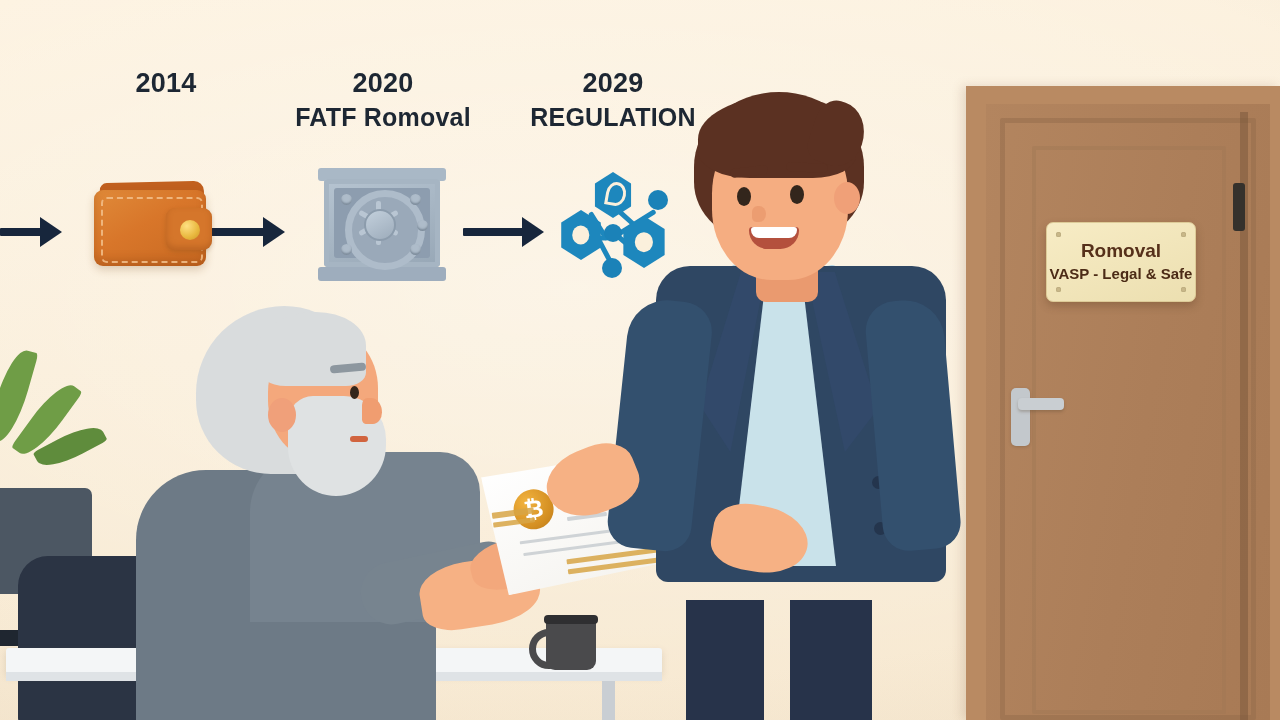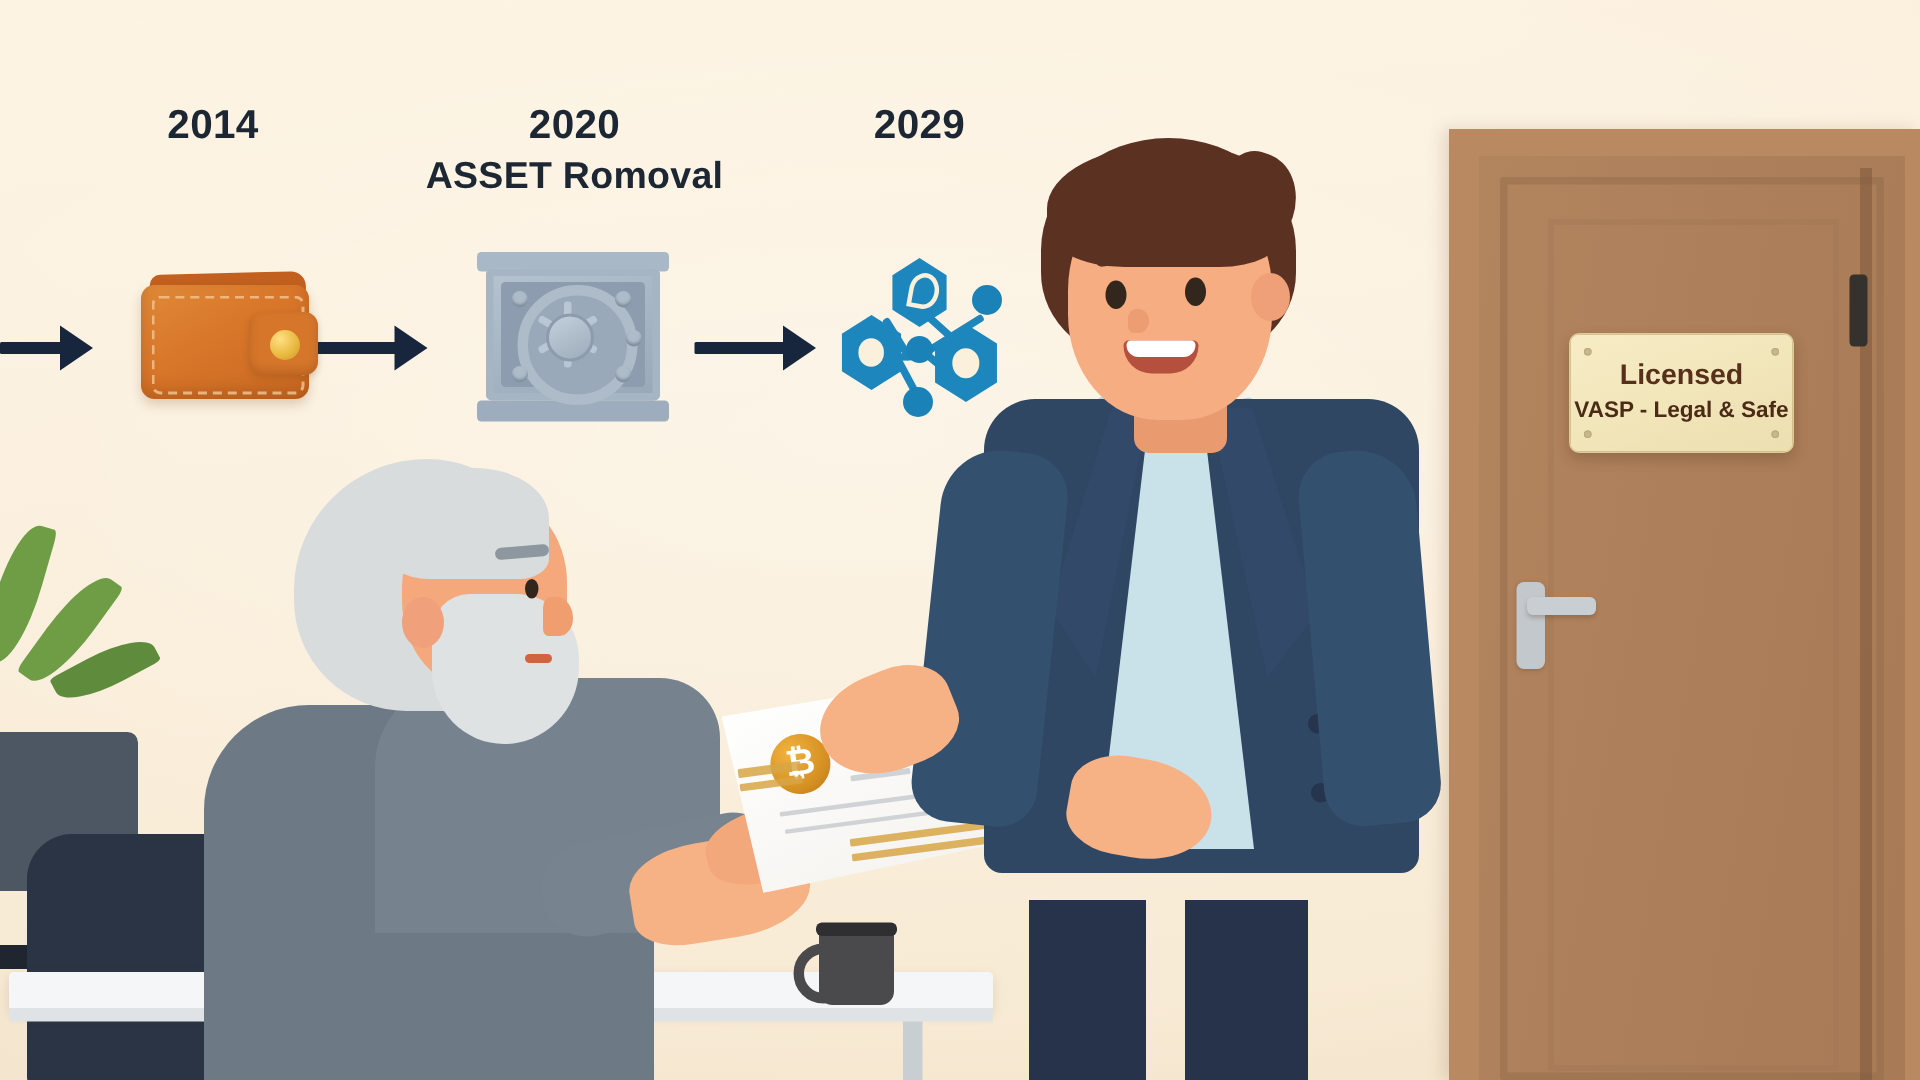--- a/index.html
+++ b/index.html
@@ -124,21 +124,21 @@
   <div class="door-frame" style="left:966px;top:86px;width:314px;height:634px;"></div>
   <div class="door-panel" style="left:986px;top:104px;width:284px;height:616px;"></div>
   <div class="door-inset" style="left:1000px;top:118px;width:246px;height:592px;"></div>
   <div class="door-inset2" style="left:1032px;top:146px;width:186px;height:560px;"></div>
   <div class="door-edge" style="left:1240px;top:112px;width:8px;height:608px;"></div>
   <div class="hinge" style="left:1233px;top:183px;width:12px;height:48px;"></div>
   <div class="handle-plate" style="left:1011px;top:388px;width:19px;height:58px;"></div>
   <div class="handle-lever" style="left:1018px;top:398px;width:46px;height:12px;"></div>
 
   <div class="sign" style="left:1046px;top:222px;width:148px;height:78px;">
-    <div class="l1">Licensed</div>
+    <div class="l1">Romoval</div>
     <div class="l2">VASP - Legal &amp; Safe</div>
     <div class="screw" style="left:9px;top:9px;"></div>
     <div class="screw" style="right:9px;top:9px;"></div>
     <div class="screw" style="left:9px;bottom:9px;"></div>
     <div class="screw" style="right:9px;bottom:9px;"></div>
   </div>
 
   <div class="arrow" style="left:0px;top:209px;width:62px;">
     <div class="shaft" style="width:42px;"></div>
       <div class="head"></div>
@@ -147,29 +147,30 @@
   <div class="arrow" style="left:204px;top:209px;width:82px;">
     <div class="shaft" style="width:60px;"></div>
       <div class="head"></div>
   </div>
 
   <div class="arrow" style="left:463px;top:209px;width:82px;">
     <div class="shaft" style="width:60px;"></div>
       <div class="head"></div>
   </div>
 
-  <div class="tl-label" style="left:80px;top:66px;width:124px;">
+  <div class="tl-label" style="left:104px;top:66px;width:124px;">
     <span class="tl-year">2014</span>
   </div>
   <div class="tl-label" style="left:272px;top:66px;width:222px;">
     <span class="tl-year">2020</span>
-    <span class="tl-name">ASSET Romoval</span>
+    <span class="tl-name">FATF Romoval</span>
   </div>
   <div class="tl-label" style="left:520px;top:66px;width:186px;">
     <span class="tl-year">2029</span>
+    <span class="tl-name">REGULATION</span>
   </div>
 
   <div class="wallet" style="left:92px;top:176px;width:120px;height:100px;">
     <div class="back"></div>
     <div class="body"></div>
     <div class="stitch"></div>
     <div class="tab"></div>
     <div class="snap"></div>
   </div>
 

